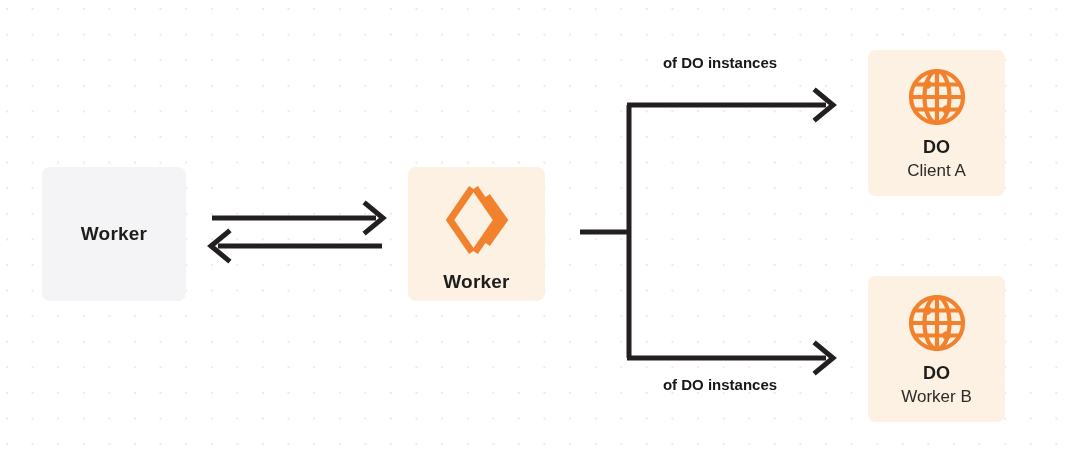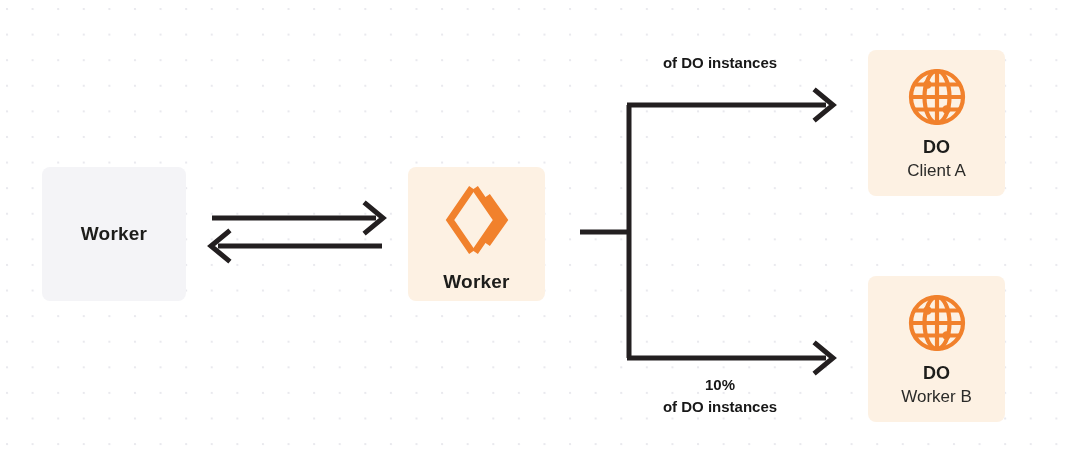--- a/index.html
+++ b/index.html
@@ -219,17 +219,16 @@
     </span>
     <span class="node-title-small">DO</span>
     <span class="node-sub">Worker B</span>
   </div>
 
   <div class="edge-label label-top">
     <div>of DO instances</div>
   </div>
 
   <div class="edge-label label-bottom">
-    <div>10%</div>
     <div>of DO instances</div>
   </div>
 
 </div>
 
 </body></html>

